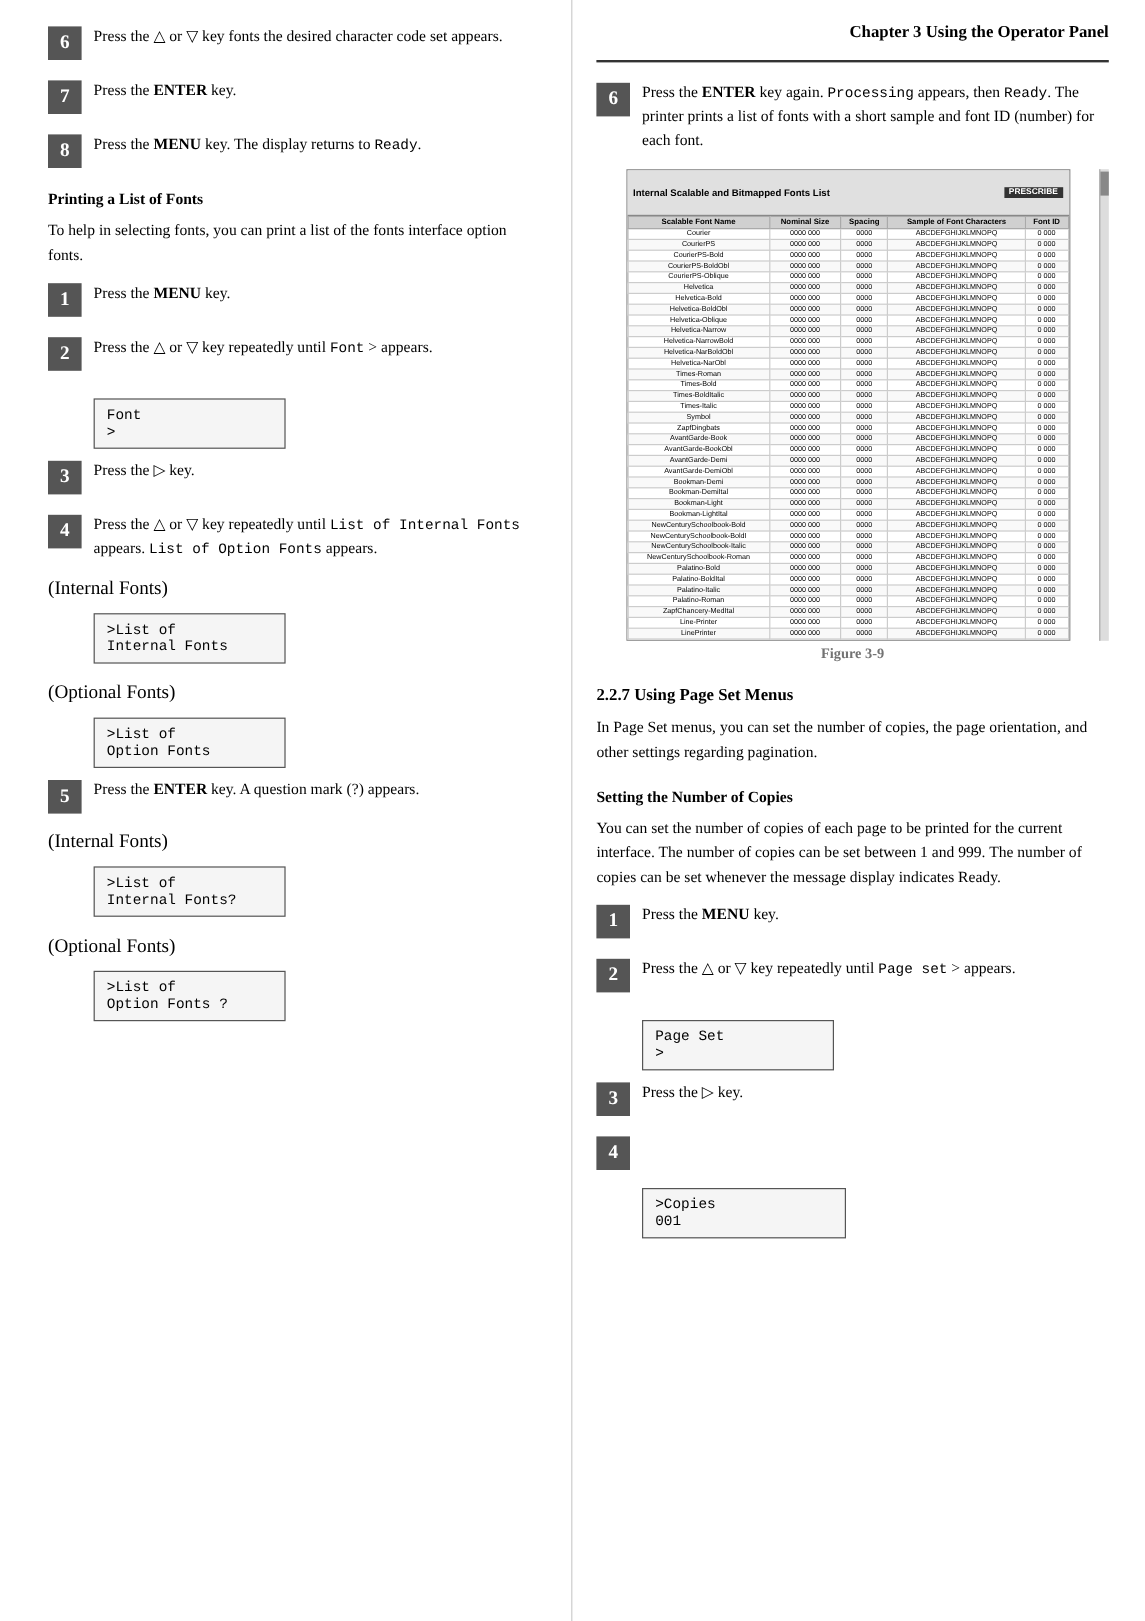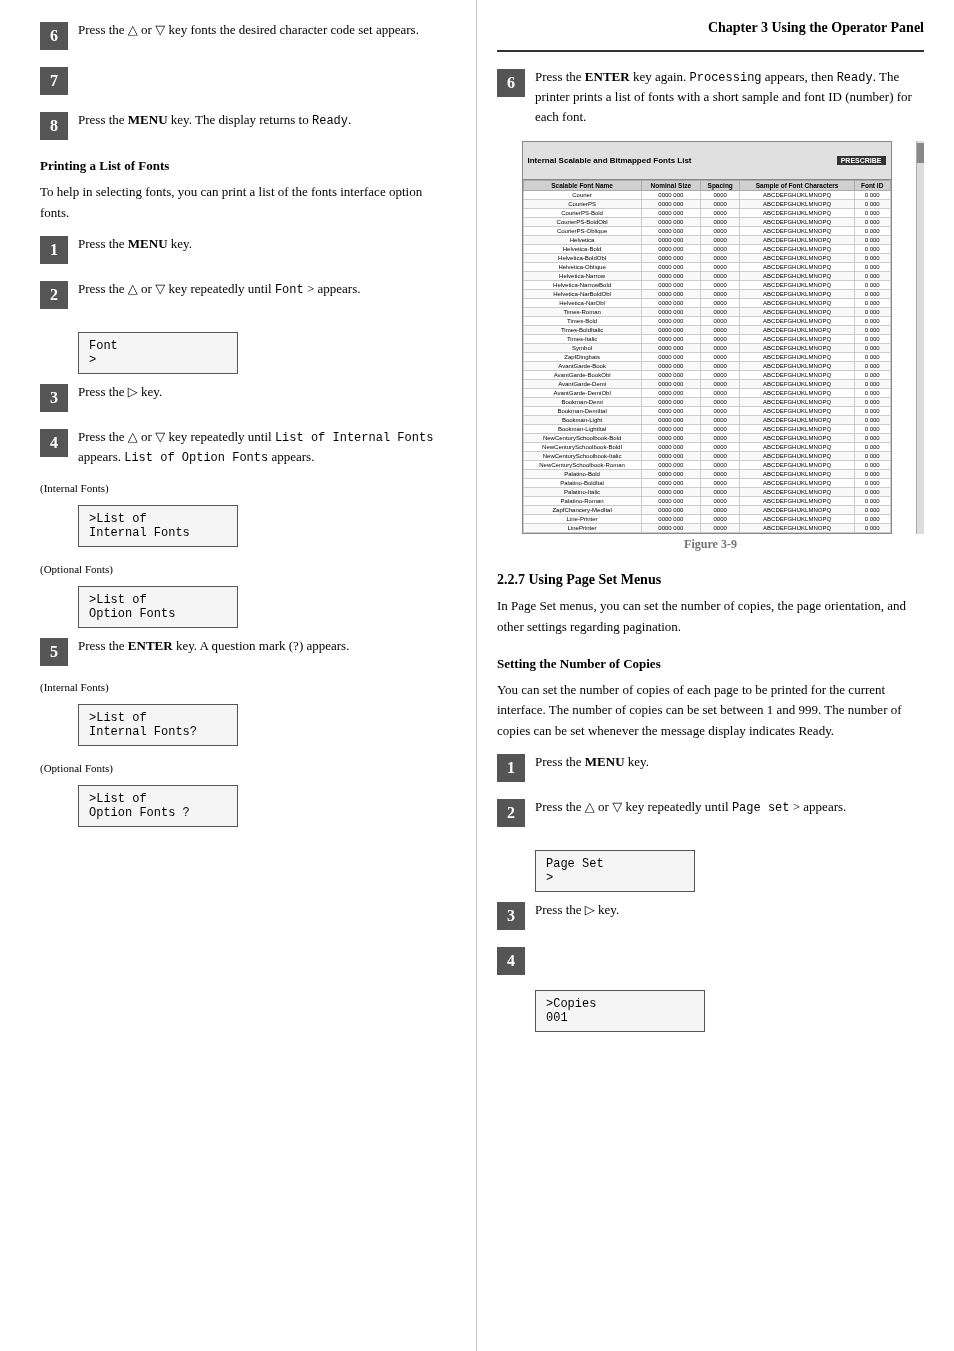--- a/index.html
+++ b/index.html
@@ -105,21 +105,21 @@
     }
 
     .section-para {
       font-size: 13px;
       line-height: 1.6;
       margin-bottom: 10px;
     }
 
     
     .sub-label {
-      font-size: 11px;
+      font-size: 16px;
       margin: 8px 0 3px 0;
     }
 
     
     .figure-container {
       margin: 10px 0 5px 0;
       text-align: center;
     }
 
     .figure-caption {
@@ -243,20 +243,23 @@
     <div class="step">
       <div class="step-num">6</div>
       <div class="step-text">
         Press the △ or ▽ key fonts the desired character code set appears.
       </div>
     </div>
 
     
     <div class="step">
       <div class="step-num">7</div>
+      <div class="step-text">
+        Press the <b>ENTER</b> key.
+      </div>
     </div>
 
     
     <div class="step">
       <div class="step-num">8</div>
       <div class="step-text">
         Press the <b>MENU</b> key. The display returns to <span class="mono">Ready</span>.
       </div>
     </div>
 

